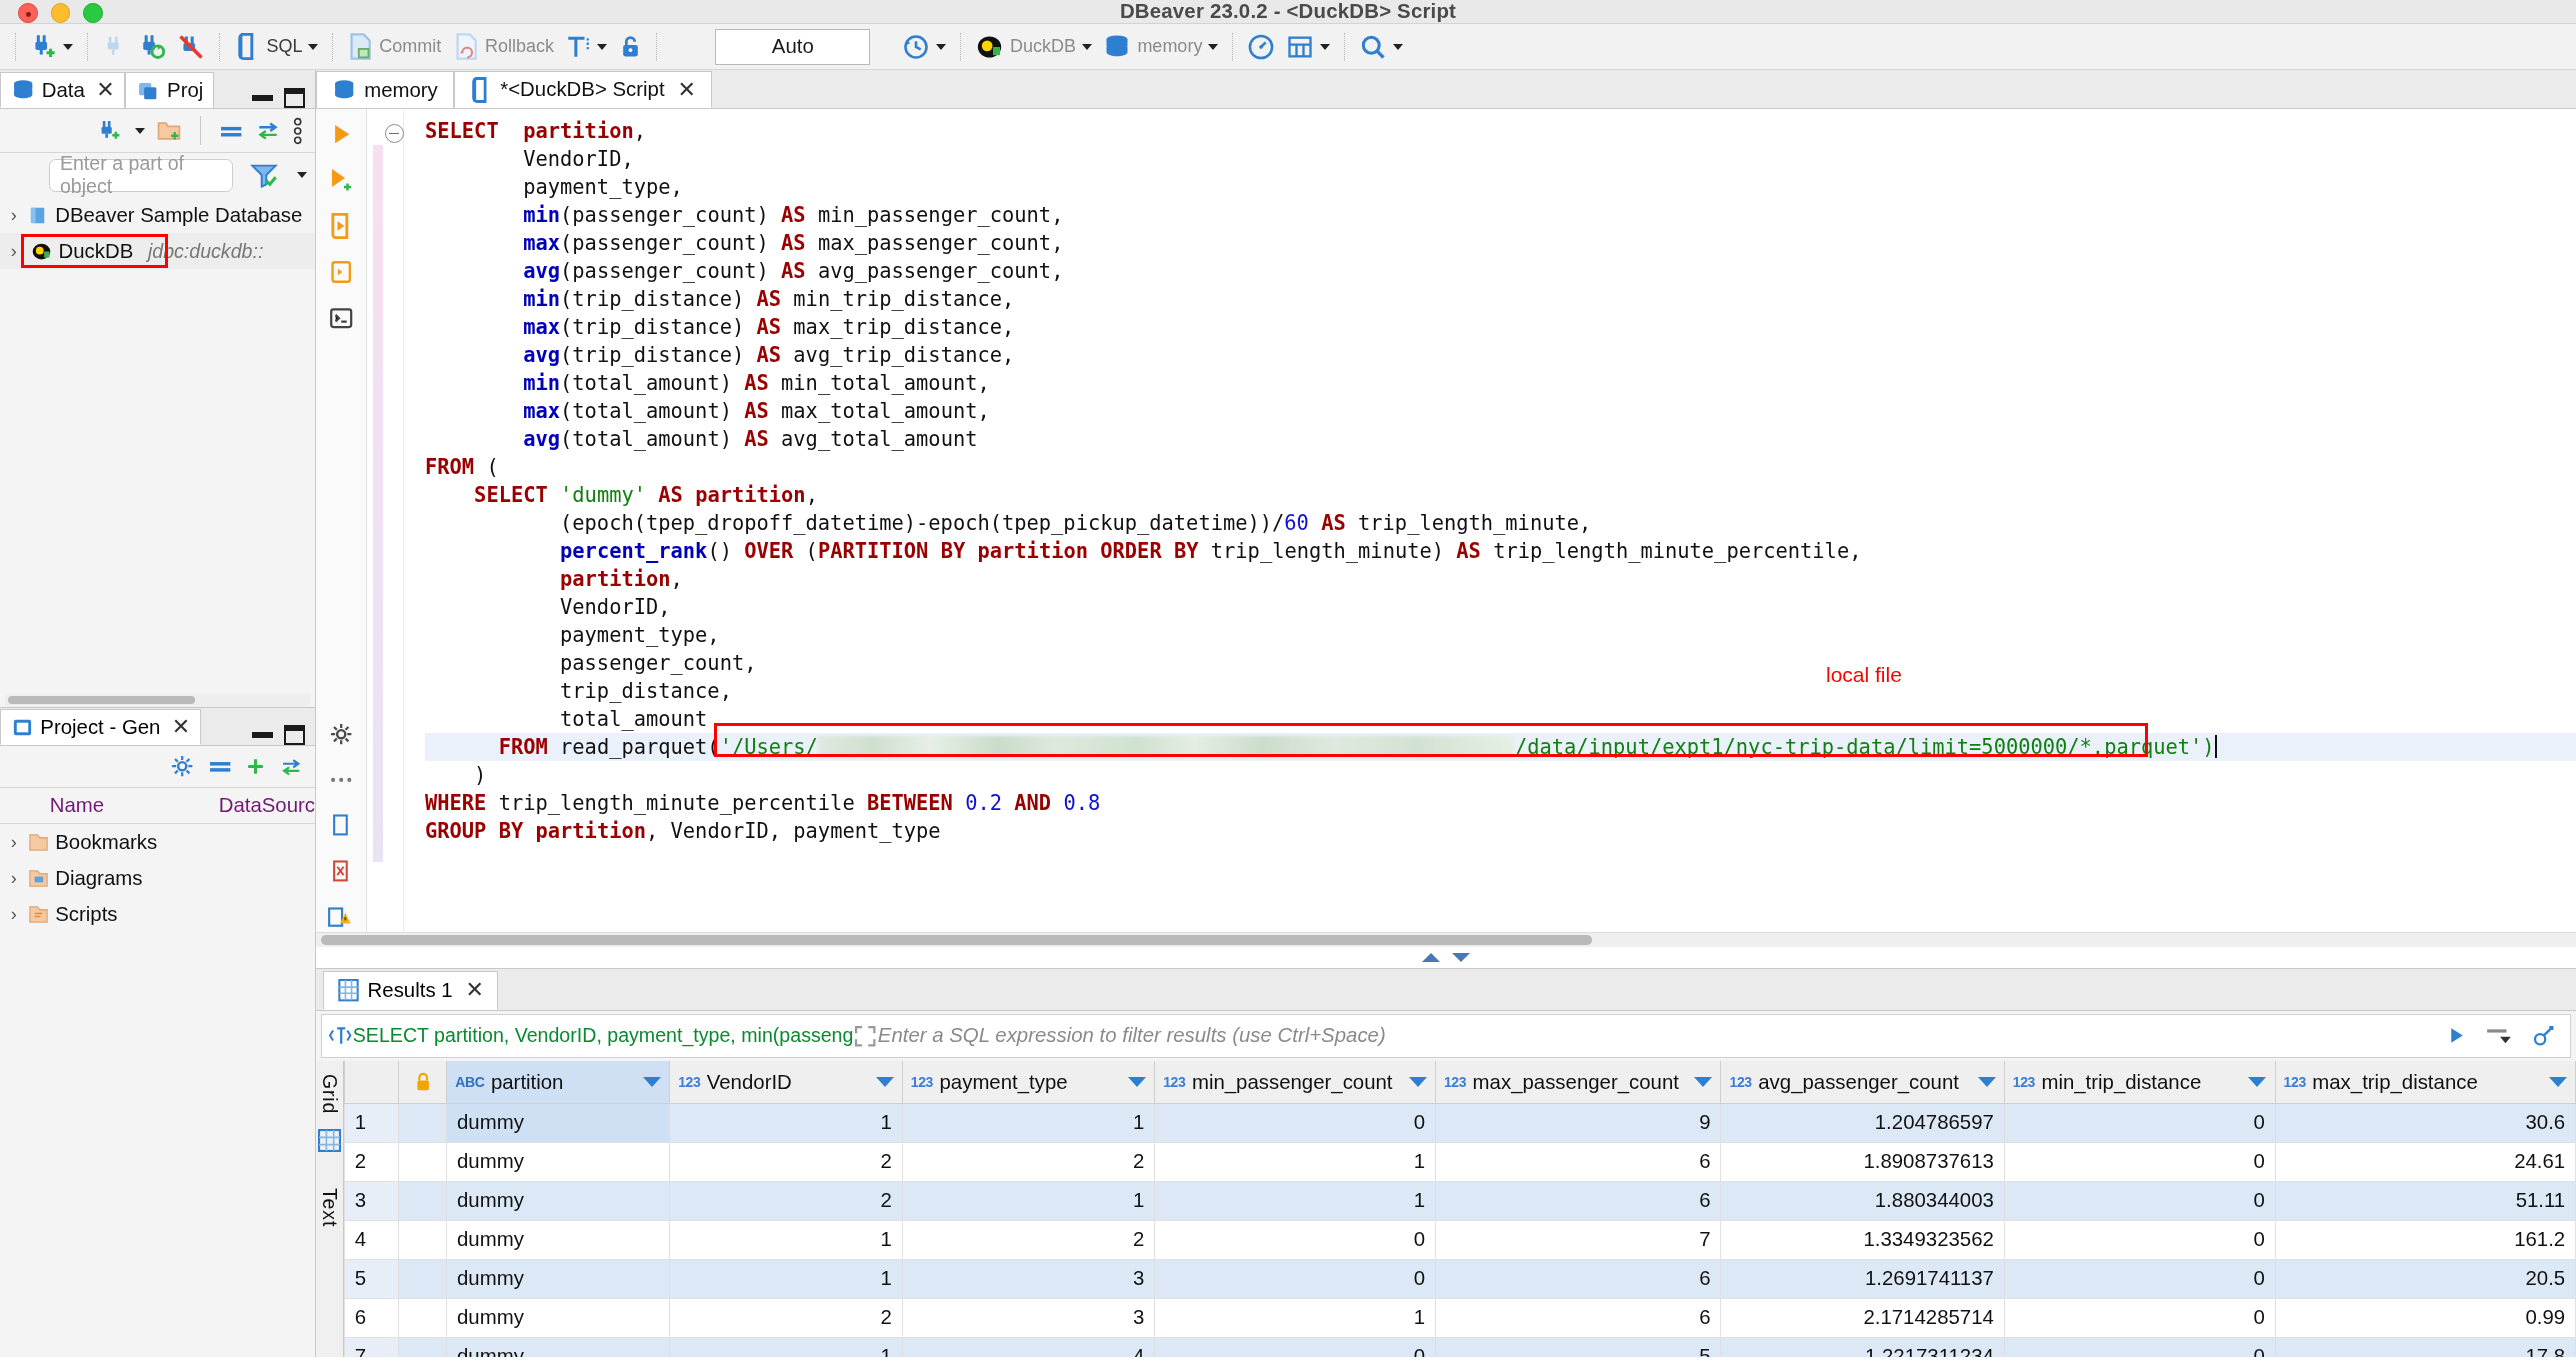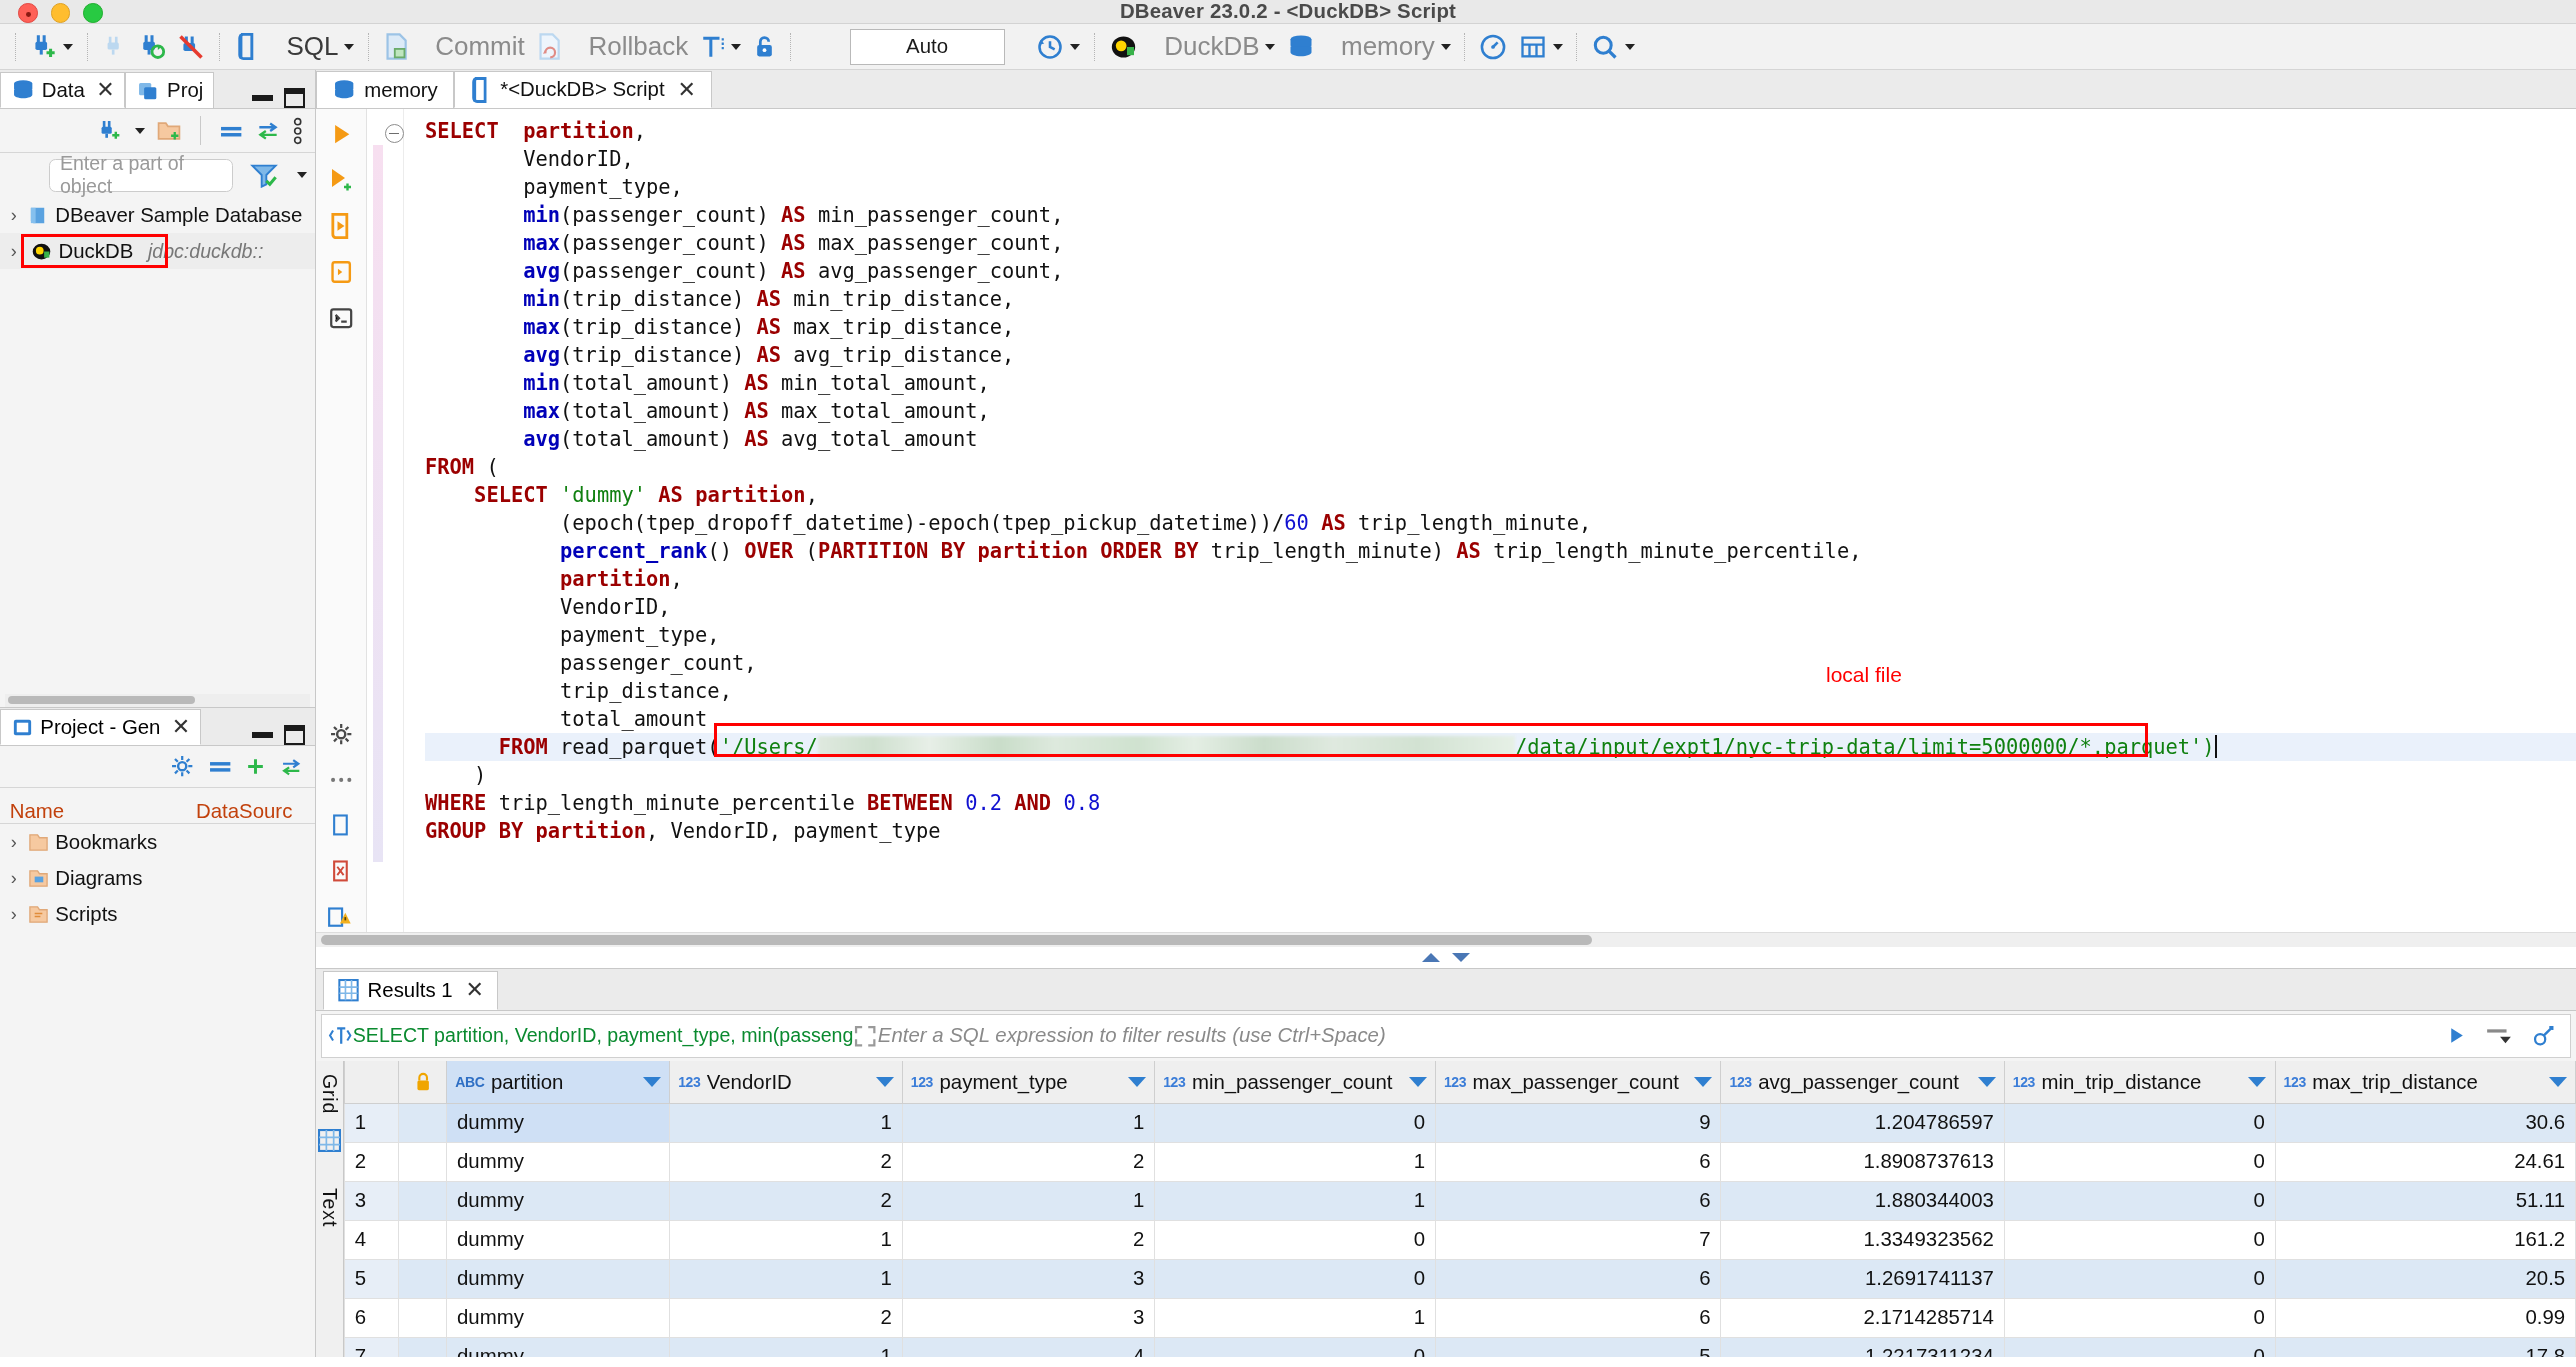--- a/index.html
+++ b/index.html
@@ -30,21 +30,21 @@
   }
 
   
   .toolbar{
     height:46px; background:#f2f2f2; border-bottom:0.8px solid #d5d5d5;
     display:flex; align-items:center; padding:0 8.1px; gap:3.3px;
   }
   .tb-item{ display:flex; align-items:center; height:37px; padding:0 4.1px; gap:3.3px; }
   .sep{ width:0; height:28px; border-left:1.6px dotted #b5b5b5; margin:0 6.5px; }
   .caret{ width:0;height:0;border-left:5.7px solid transparent;border-right:5.7px solid transparent;border-top:6.5px solid #222; margin-left:2.4px;}
-  .tb-label{ font-size:26px; color:#8b8b8b; margin-left:23px; }
+  .tb-label{ font-size:18px; color:#8b8b8b; margin-left:3px; }
   .tb-label.dark{ color:#3a3a3a; }
   .auto-box{
     width:155px;height:36px;background:#fff;border:0.8px solid #b9b9b9;
     display:flex;align-items:center;justify-content:center;
     font-size:20.4px;color:#1a1a1a; margin:0 24.4px 0 49px;
   }
 
   
   .main{ display:flex; height:calc(1367px - 34px - 46px); }
 
@@ -74,21 +74,21 @@
   .redbox{ border:3.3px solid #ff0000; position:absolute; }
   .jdbc{ color:#777; font-style:italic; font-size:19.6px; margin-left:8.1px; }
 
   .hscroll{ height:13px;background:#eee;margin:0 4.9px; position:relative; }
   .hscroll .thumb{ position:absolute;left:3.3px;top:2.4px;height:8.1px;width:187px;background:#b9b9b9;border-radius:4.1px; }
 
   
   .proj-head{ display:flex;align-items:flex-end;height:39px;background:#ebebeb;border-top:0.8px solid #c8c8c8;border-bottom:0.8px solid #c8c8c8;}
   .proj-tab{ display:flex;align-items:center;gap:6.5px;height:36px;padding:0 9.8px;font-size:20.4px;background:#fff;border:0.8px solid #c8c8c8;border-bottom:0.8px solid #fff;justify-content:space-between;}
   .proj-tools{ height:42px;display:flex;align-items:center;justify-content:flex-end;gap:13px;padding-right:11.4px;border-bottom:0.8px solid #d6d6d6;}
-  .proj-cols{ height:36px;display:flex;align-items:flex-end;font-size:20.4px;color:#c2410c;border-bottom:0.8px solid #d6d6d6;}
+  .proj-cols{ height:36px;display:flex;align-items:center;font-size:20.4px;color:#701a75;border-bottom:0.8px solid #d6d6d6;padding-left:40px;}
   .proj-cols span:first-child{ padding-left:9.8px;width:196px; }
 
   
   .right{ flex:1; display:flex; flex-direction:column; min-width:0; }
 
   .ed-tabs{ display:flex; align-items:flex-end; height:39px; background:#ebebeb; border-bottom:0.8px solid #c8c8c8;}
   .ed-tab{ display:flex;align-items:center;gap:8.1px;height:37px;padding:0 14.7px;font-size:20.4px;color:#111;background:#fff;border:0.8px solid #c8c8c8;border-bottom:none;}
   .ed-tab.active{ border-bottom:0.8px solid #fff; }
 
   .editor-wrap{ display:flex; flex:0 0 auto; height:823px; background:#fff; min-height:0;}

